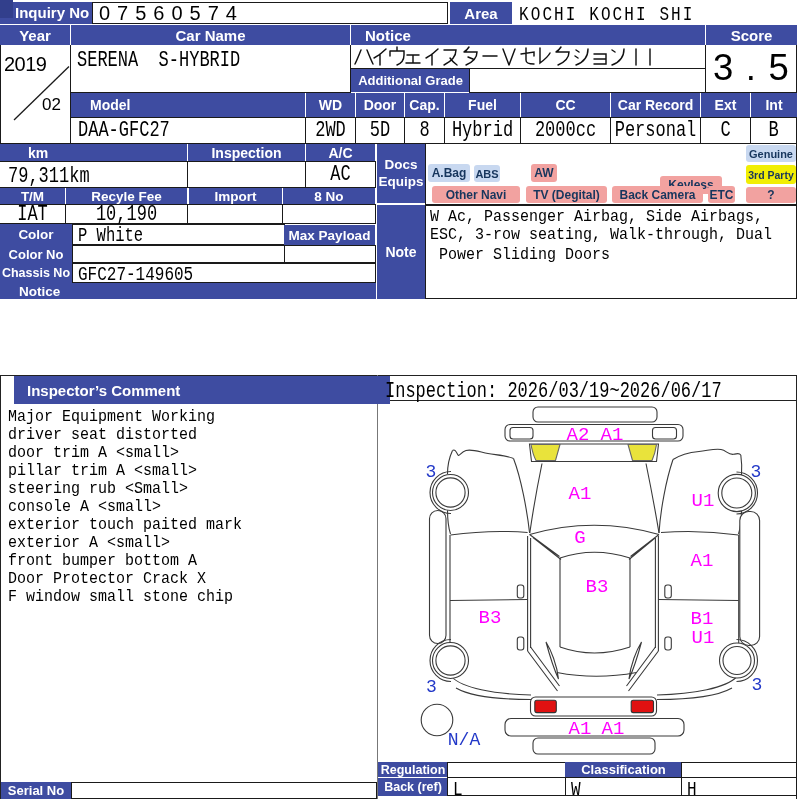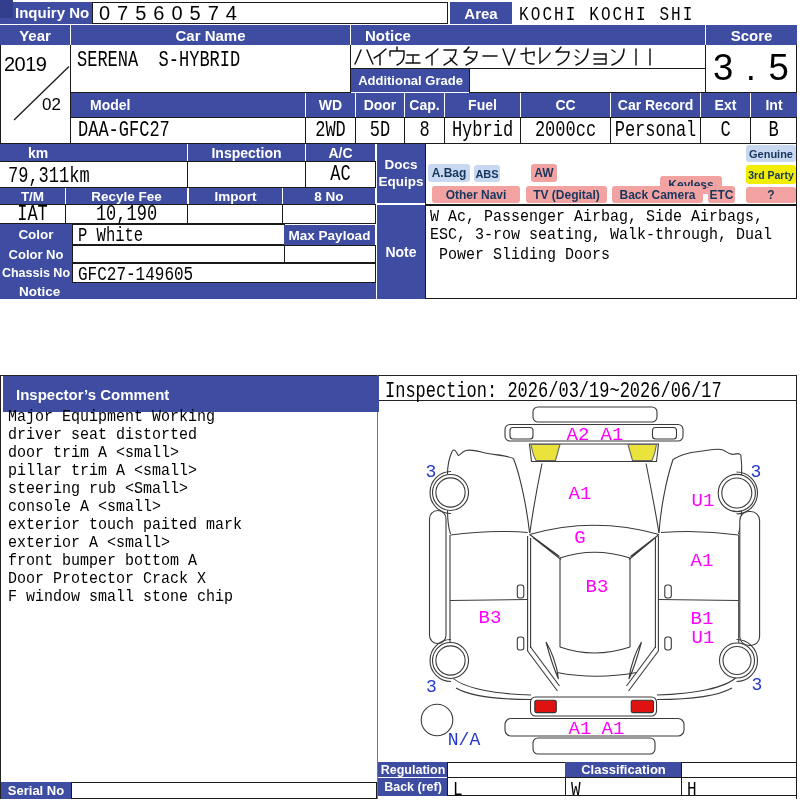--- a/index.html
+++ b/index.html
@@ -145,21 +145,21 @@
 <div class="m tb" style="left:430px;top:209px;font-size:15px;line-height:16.4px;">W Ac, Passenger Airbag, Side Airbags,
 ESC, 3-row seating, Walk-through, Dual
  Power Sliding Doors</div>
 
 <div style="position:absolute;left:0px;top:375px;width:797px;height:1px;background:#222;"></div>
 <div style="position:absolute;left:0px;top:375px;width:1px;height:424px;background:#222;"></div>
 <div style="position:absolute;left:796px;top:375px;width:1px;height:424px;background:#222;"></div>
 <div style="position:absolute;left:377px;top:375px;width:1px;height:424px;background:#777;"></div>
 <div style="position:absolute;left:377px;top:400px;width:420px;height:1px;background:#222;"></div>
 
-<div class="b lft" style="left:3px;top:376px;width:376px;height:36px;font-size:15px;padding-left:13px;">Inspector’s Comment</div>
+<div class="b lft" style="left:14px;top:376px;width:376px;height:28px;font-size:15px;padding-left:13px;">Inspector’s Comment</div>
 <div class="m tb" style="left:8px;top:409px;font-size:15px;line-height:16px;">Major Equipment Working
 driver seat distorted
 door trim A &lt;small&gt;
 pillar trim A &lt;small&gt;
 steering rub &lt;Small&gt;
 console A &lt;small&gt;
 exterior touch paited mark
 exterior A &lt;small&gt;
 front bumper bottom A
 Door Protector Crack X

